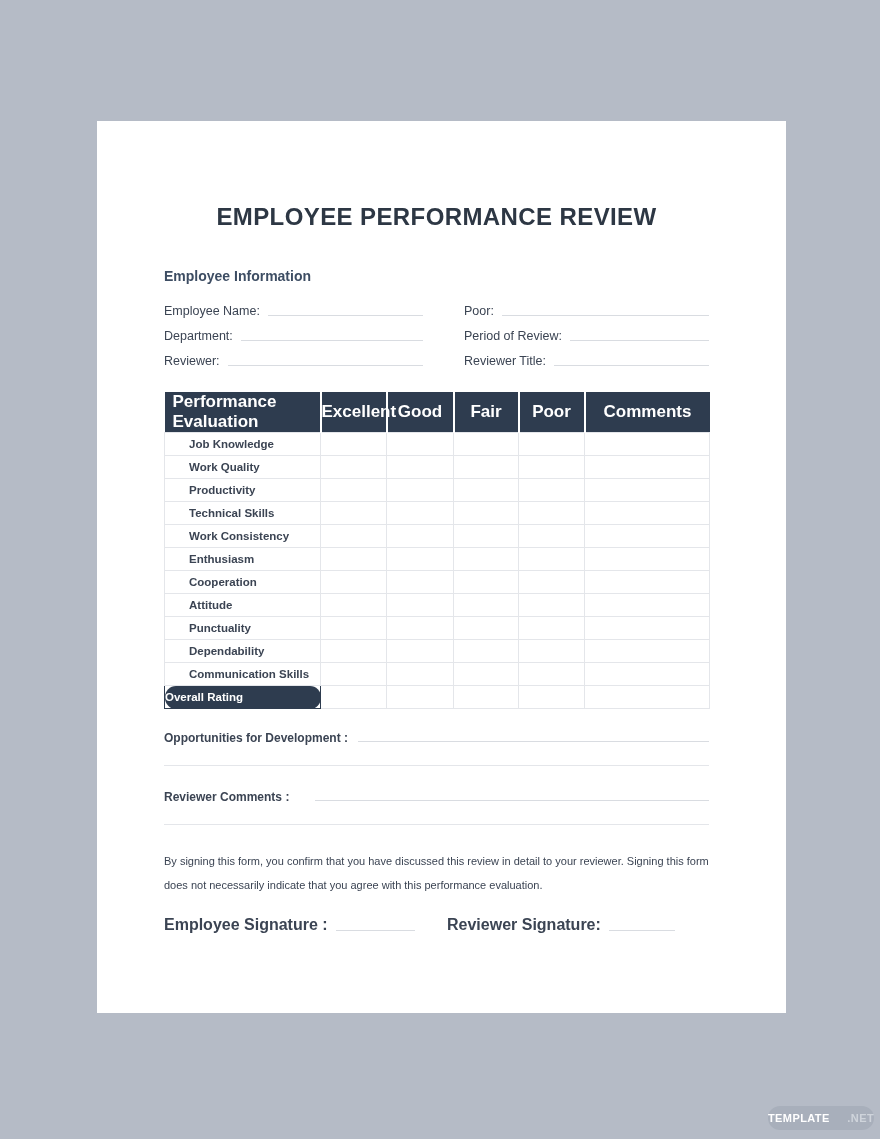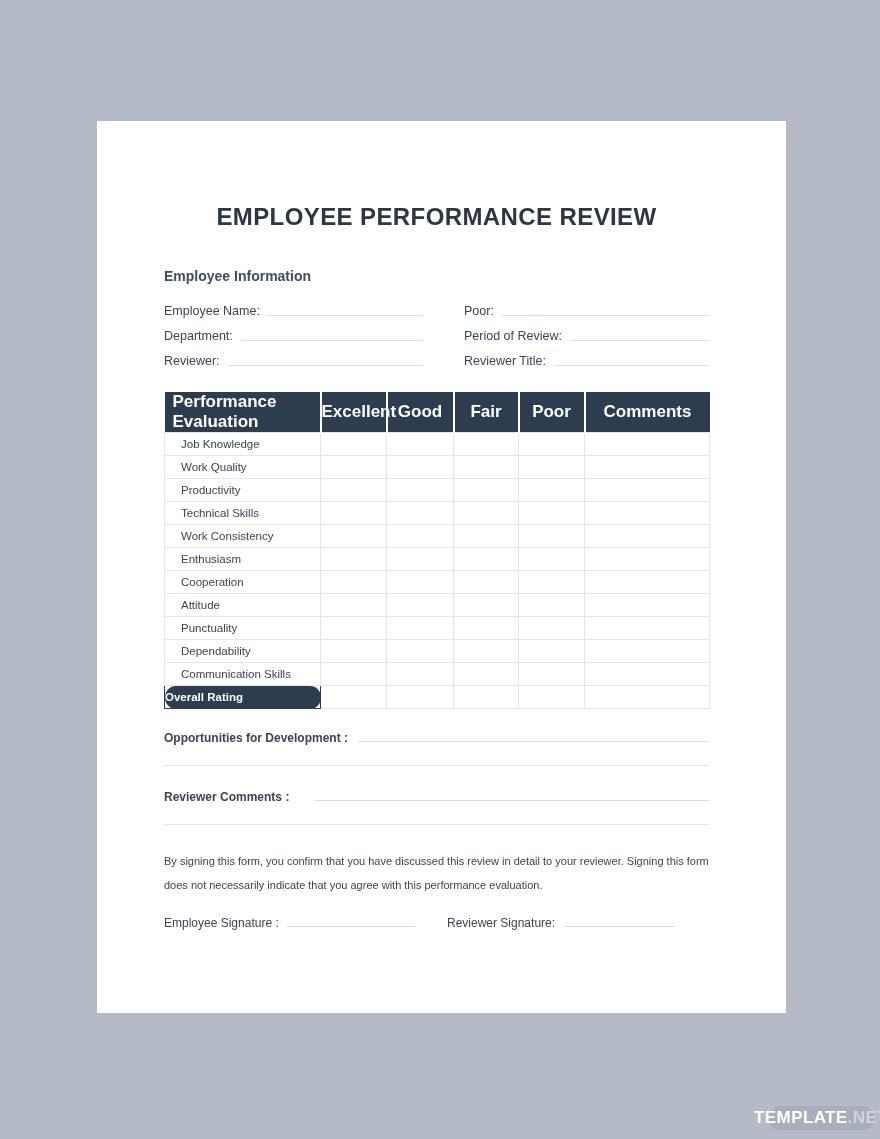--- a/index.html
+++ b/index.html
@@ -30,43 +30,43 @@
   .info-col-right{flex:1;margin-left:41px;}
   .field{display:flex;align-items:flex-end;height:25px;}
   .field .flabel{font-size:12.5px;color:var(--text);padding-bottom:2px;white-space:nowrap;}
   .field .fline{flex:1;margin-left:8px;margin-bottom:4px;border-bottom:1px solid var(--fieldline);height:1px;}
 
   table.eval{width:545px;margin-top:22px;border-collapse:collapse;table-layout:fixed;}
   table.eval th{background:var(--navy);color:#fff;font-size:17px;font-weight:700;
     height:24px;text-align:center;border-left:2px solid #fff;}
   table.eval th:first-child{text-align:left;padding-left:8px;border-left:none;}
   table.eval td{height:23px;border:1px solid var(--grid);font-size:11.5px;color:var(--text);}
-  table.eval td.row-label{padding-left:16px;}
+  table.eval td.row-label{padding-left:24px;font-weight:bold;}
   table.eval td.summary-cell{background:var(--navy);color:#fff;font-weight:700;
     border-color:var(--navy);padding-left:0;border-radius:11px;}
 
   .inline-field{display:flex;align-items:flex-end;}
   .inline-field .flabel{font-size:12px;font-weight:700;color:var(--text);white-space:nowrap;}
   .inline-field .fline{flex:1;margin-left:10px;margin-bottom:3px;border-bottom:1px solid var(--fieldline);height:1px;}
   .mt-opportunities{margin-top:22px;}
   .mt-comments{margin-top:24px;gap:16px;}
   .full-line{margin-top:20px;border-bottom:1px solid var(--grid);height:1px;}
 
   .note{margin-top:24px;font-size:11px;line-height:24px;color:var(--text);}
 
   .signatures{display:flex;margin-top:19px;}
   .sig{display:flex;align-items:flex-end;}
-  .sig .flabel{font-size:12px;font-weight:400;color:var(--text);white-space:nowrap;}
+  .sig .flabel{font-size:16px;font-weight:700;color:var(--text);white-space:nowrap;}
   .sig .fline{flex:1;margin-left:8px;margin-bottom:3px;border-bottom:1px solid var(--fieldline);height:1px;}
   .sig-left{width:251px;}
   .sig-right{flex:1;margin-left:32px;padding-right:34px;}
 
   .watermark{position:absolute;right:6px;bottom:9px;width:106px;height:24px;border-radius:12px;
-    background:var(--wm-bg);display:flex;align-items:center;justify-content:center;
-    font-size:17px;letter-spacing:0.4px;margin-left:36px;}
+    background:var(--wm-bg);display:flex;align-items:center;justify-content:space-between;
+    font-size:11px;letter-spacing:0.4px;margin-left:36px;}
   .watermark .brand{color:#fff;font-weight:700;}
   .watermark .suffix{color:#cfd4db;font-weight:700;}
 </style>
 </head>
 <body>
 
 <div class="stage">
   <div class="page">
     <div class="content">
 

